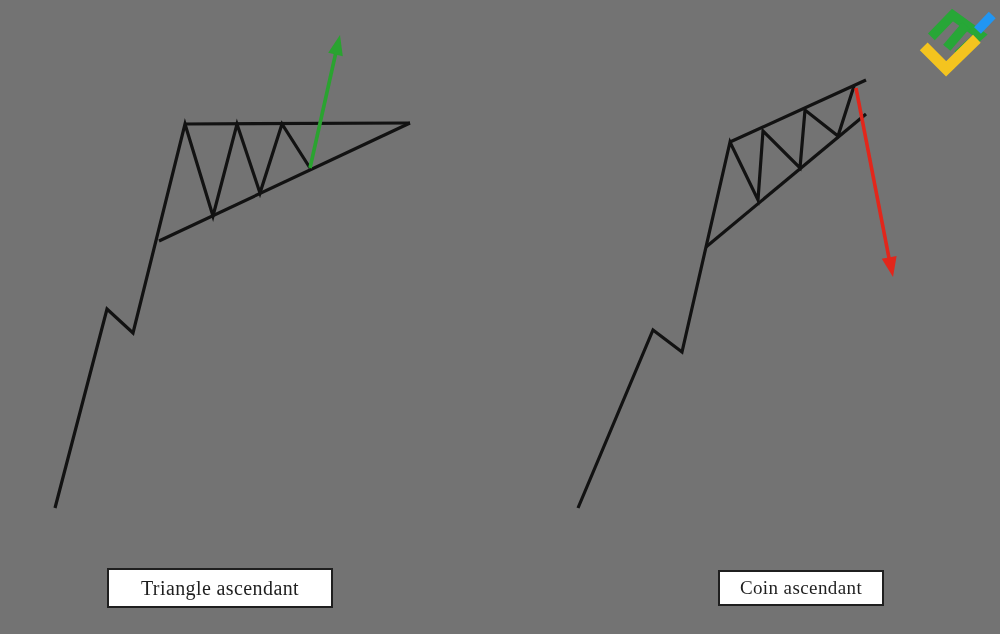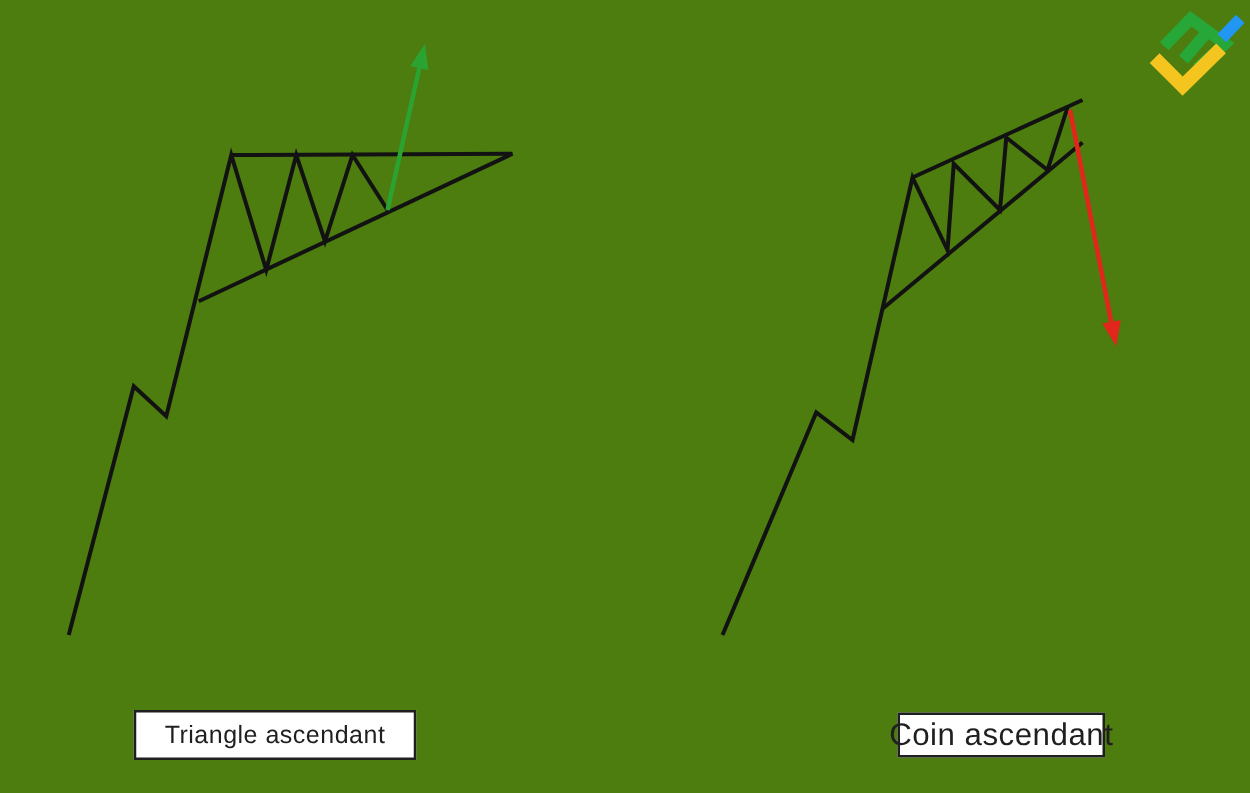--- a/index.html
+++ b/index.html
@@ -5,43 +5,44 @@
   html, body {
     margin: 0;
     padding: 0;
     background: #ffffff;
     font-family: "Liberation Sans", sans-serif;
   }
   .stage {
     position: relative;
     width: 1000px;
     height: 634px;
-    background: #4d7c0f;
+    background: #737373;
     overflow: hidden;
+    font-family: Liberation Serif, serif;
   }
   .art {
     position: absolute;
     left: 0;
     top: 0;
   }
   .pattern-label {
     position: absolute;
     border: 2px solid #1f1f1f;
     background: #ffffff;
     display: flex;
     align-items: center;
     justify-content: center;
     color: #1f1f1f;
     font-size: 20px;
     font-weight: 500;
     letter-spacing: 0.4px;
     white-space: nowrap;
   }
   #label-left  { left: 107px; top: 568px; width: 222px; height: 36px; }
-  #label-right { left: 718px; top: 570px; width: 162px; height: 32px; font-size: 25px; text-align: center; }
+  #label-right { left: 718px; top: 570px; width: 162px; height: 32px; font-size: 19px; text-align: center; }
   .brand-logo {
     position: absolute;
     left: 916px;
     top: 8px;
     width: 82px;
     height: 82px;
   }
 </style>
 </head>
 <body>

